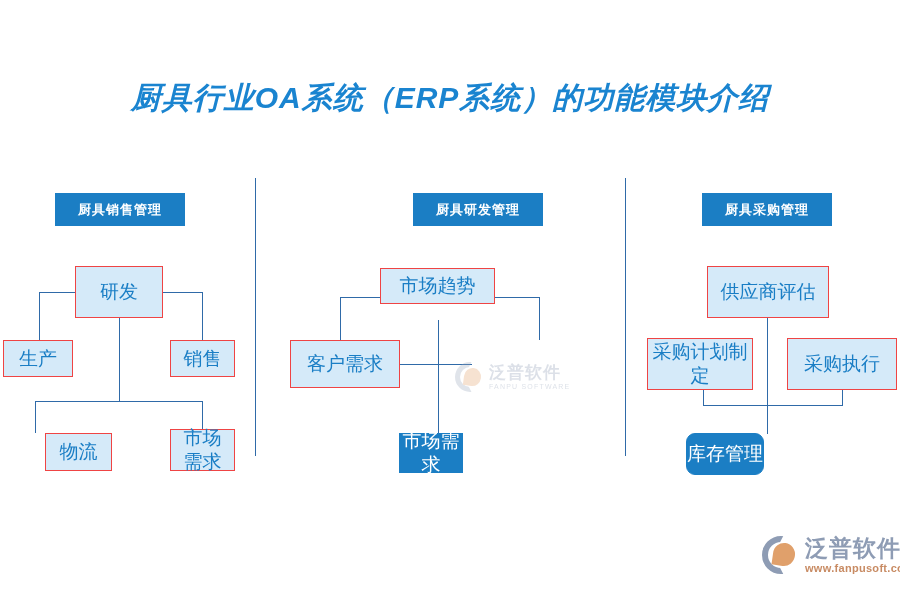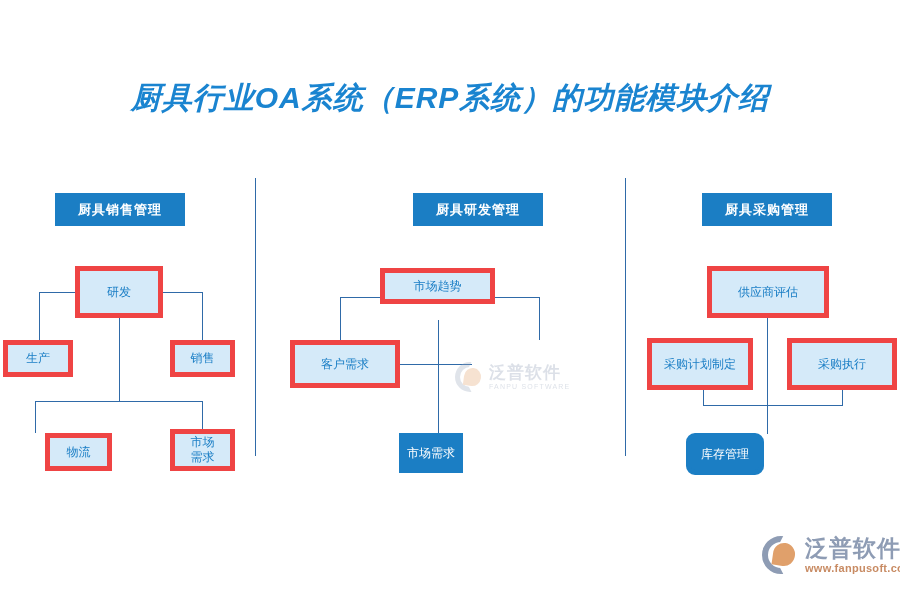--- a/index.html
+++ b/index.html
@@ -32,26 +32,26 @@
     color: #ffffff;
     font-size: 13px; font-weight: bold;
     display: flex; align-items: center; justify-content: center;
     letter-spacing: 1px;
     white-space: nowrap;
   }
 
   
   .node {
     position: absolute;
-    border: 5px solid #ef4444;
+    border: 1px solid #ef4444;
     background: #d5eaf9;
     color: #1a7ec5;
-    font-size: 12px;
+    font-size: 19px;
     display: flex; align-items: center; justify-content: center;
-    text-align: right;
+    text-align: center;
     line-height: 1.25;
     z-index: 2;
   }
   .node.dark {
     background: #1b7ec4;
     border-color: #1b7ec4;
     color: #ffffff;
   }
   .node .t2 { display: block; }
 

